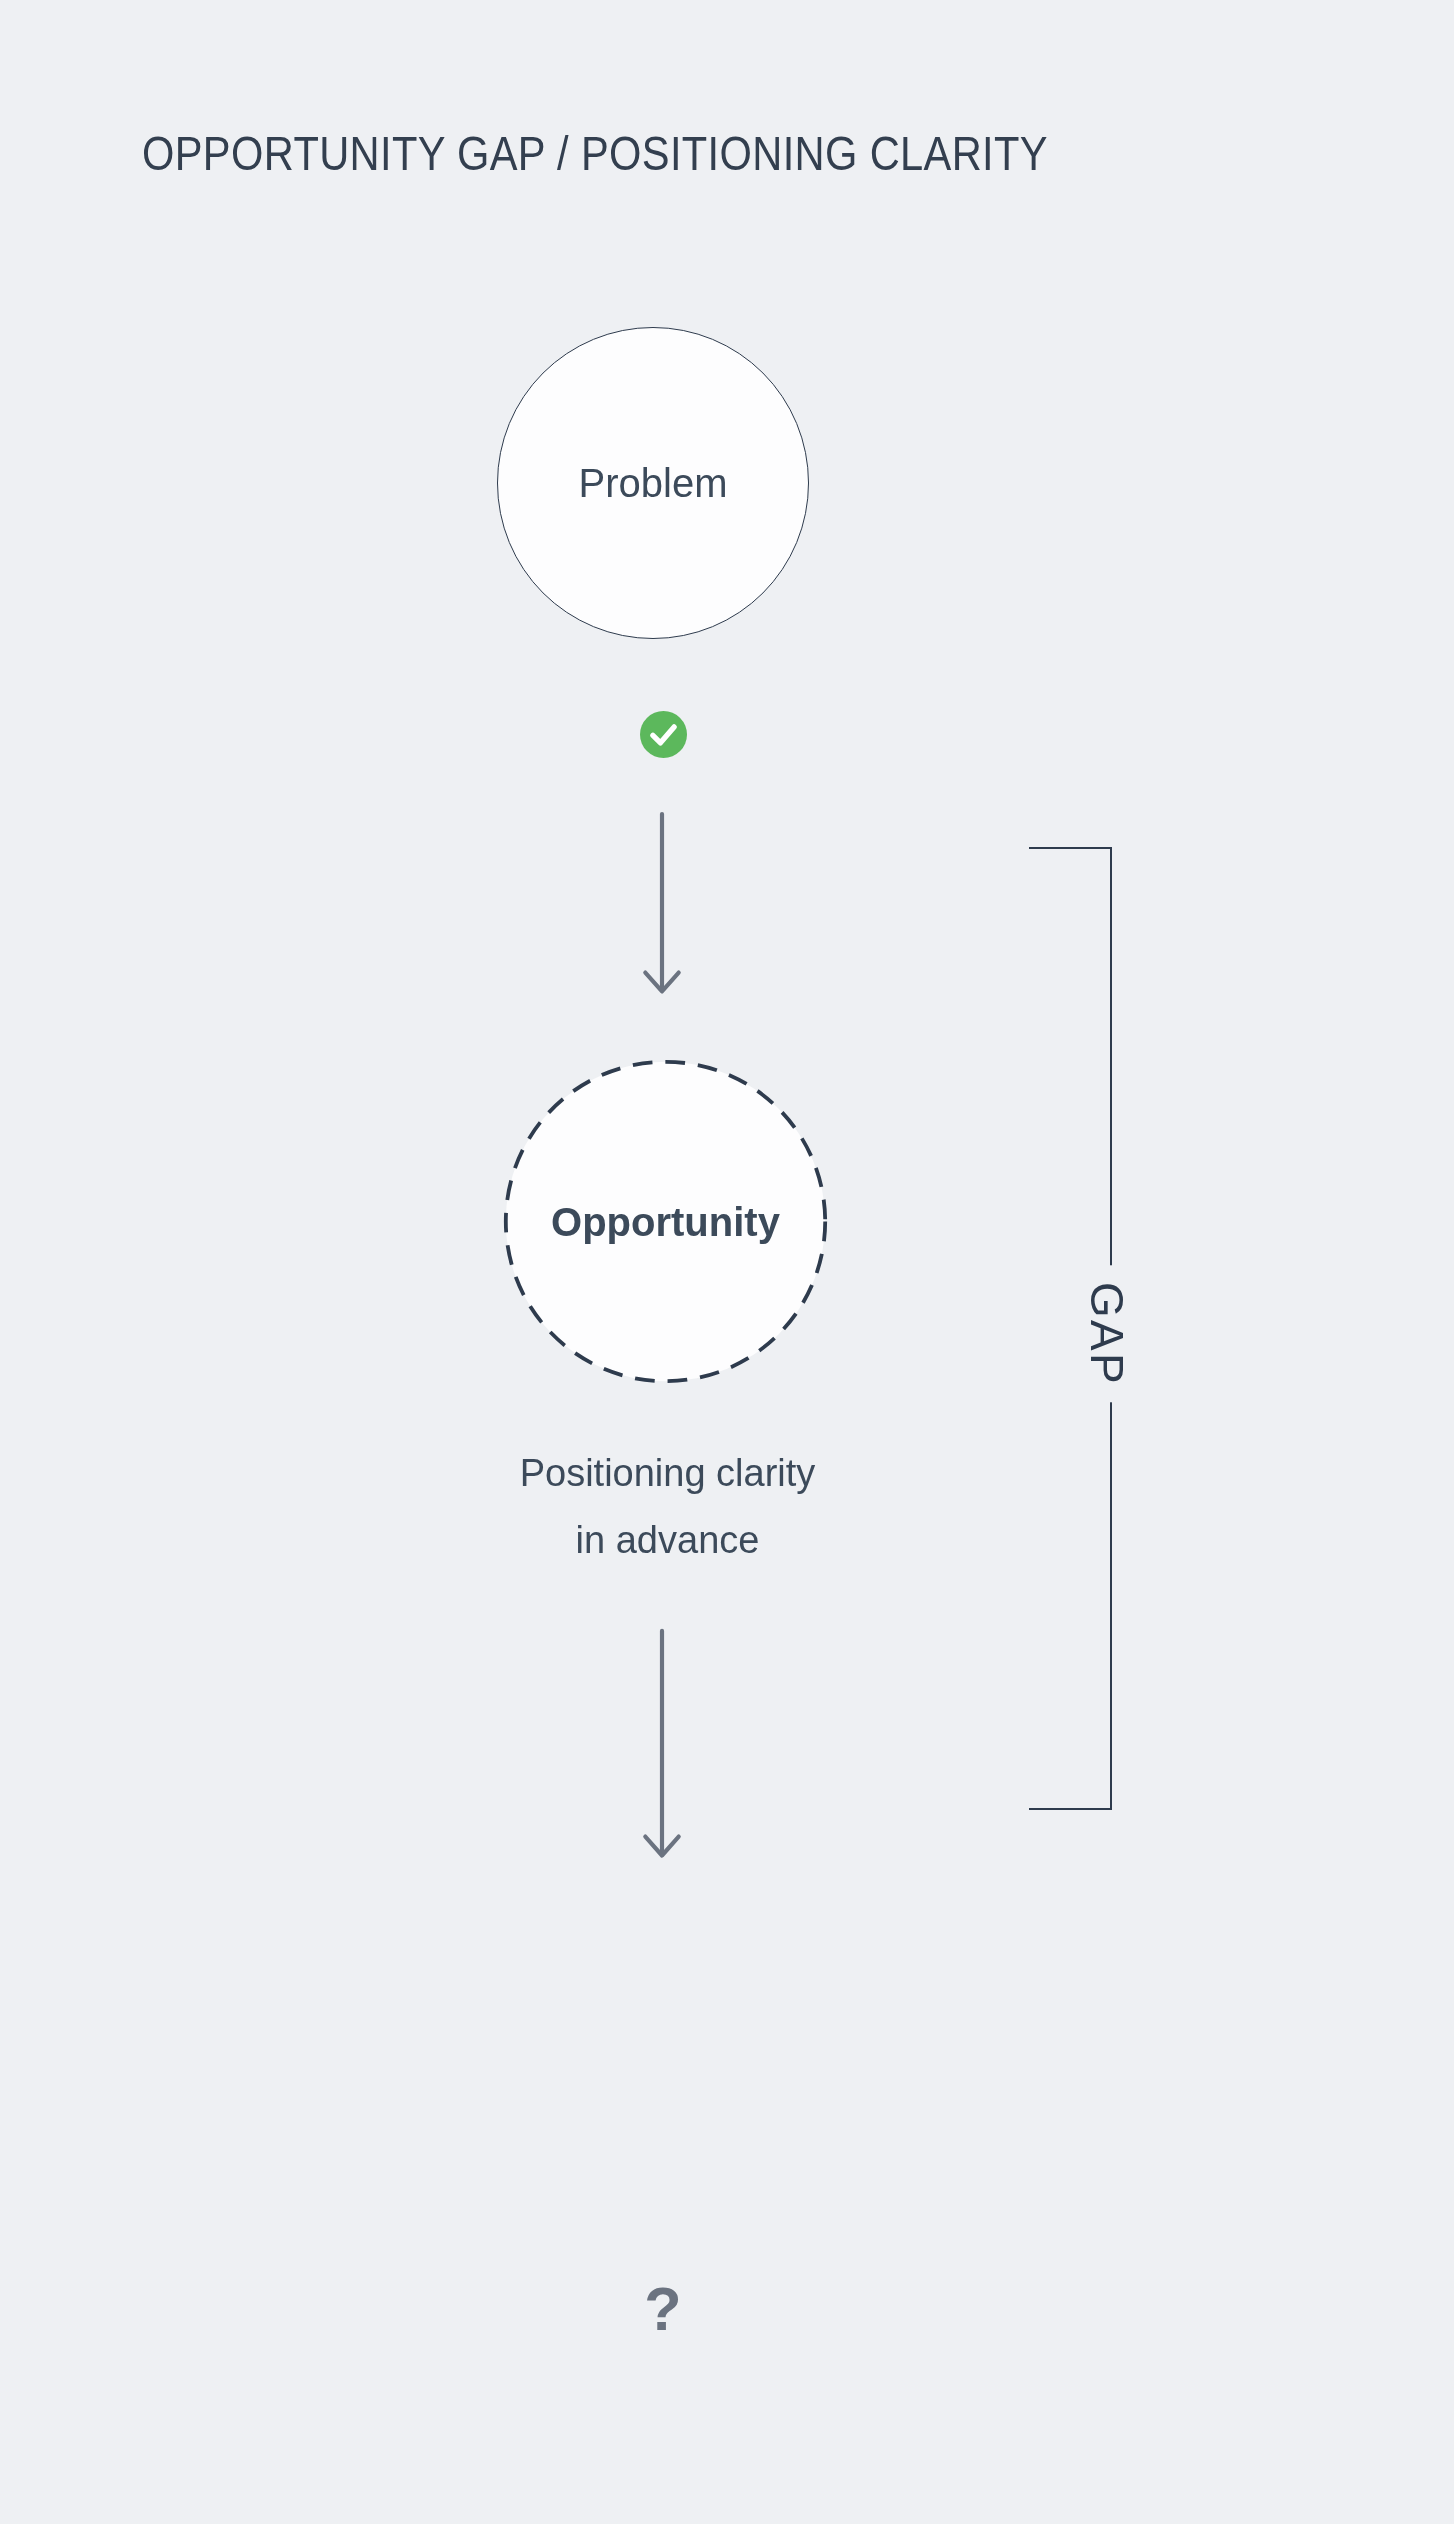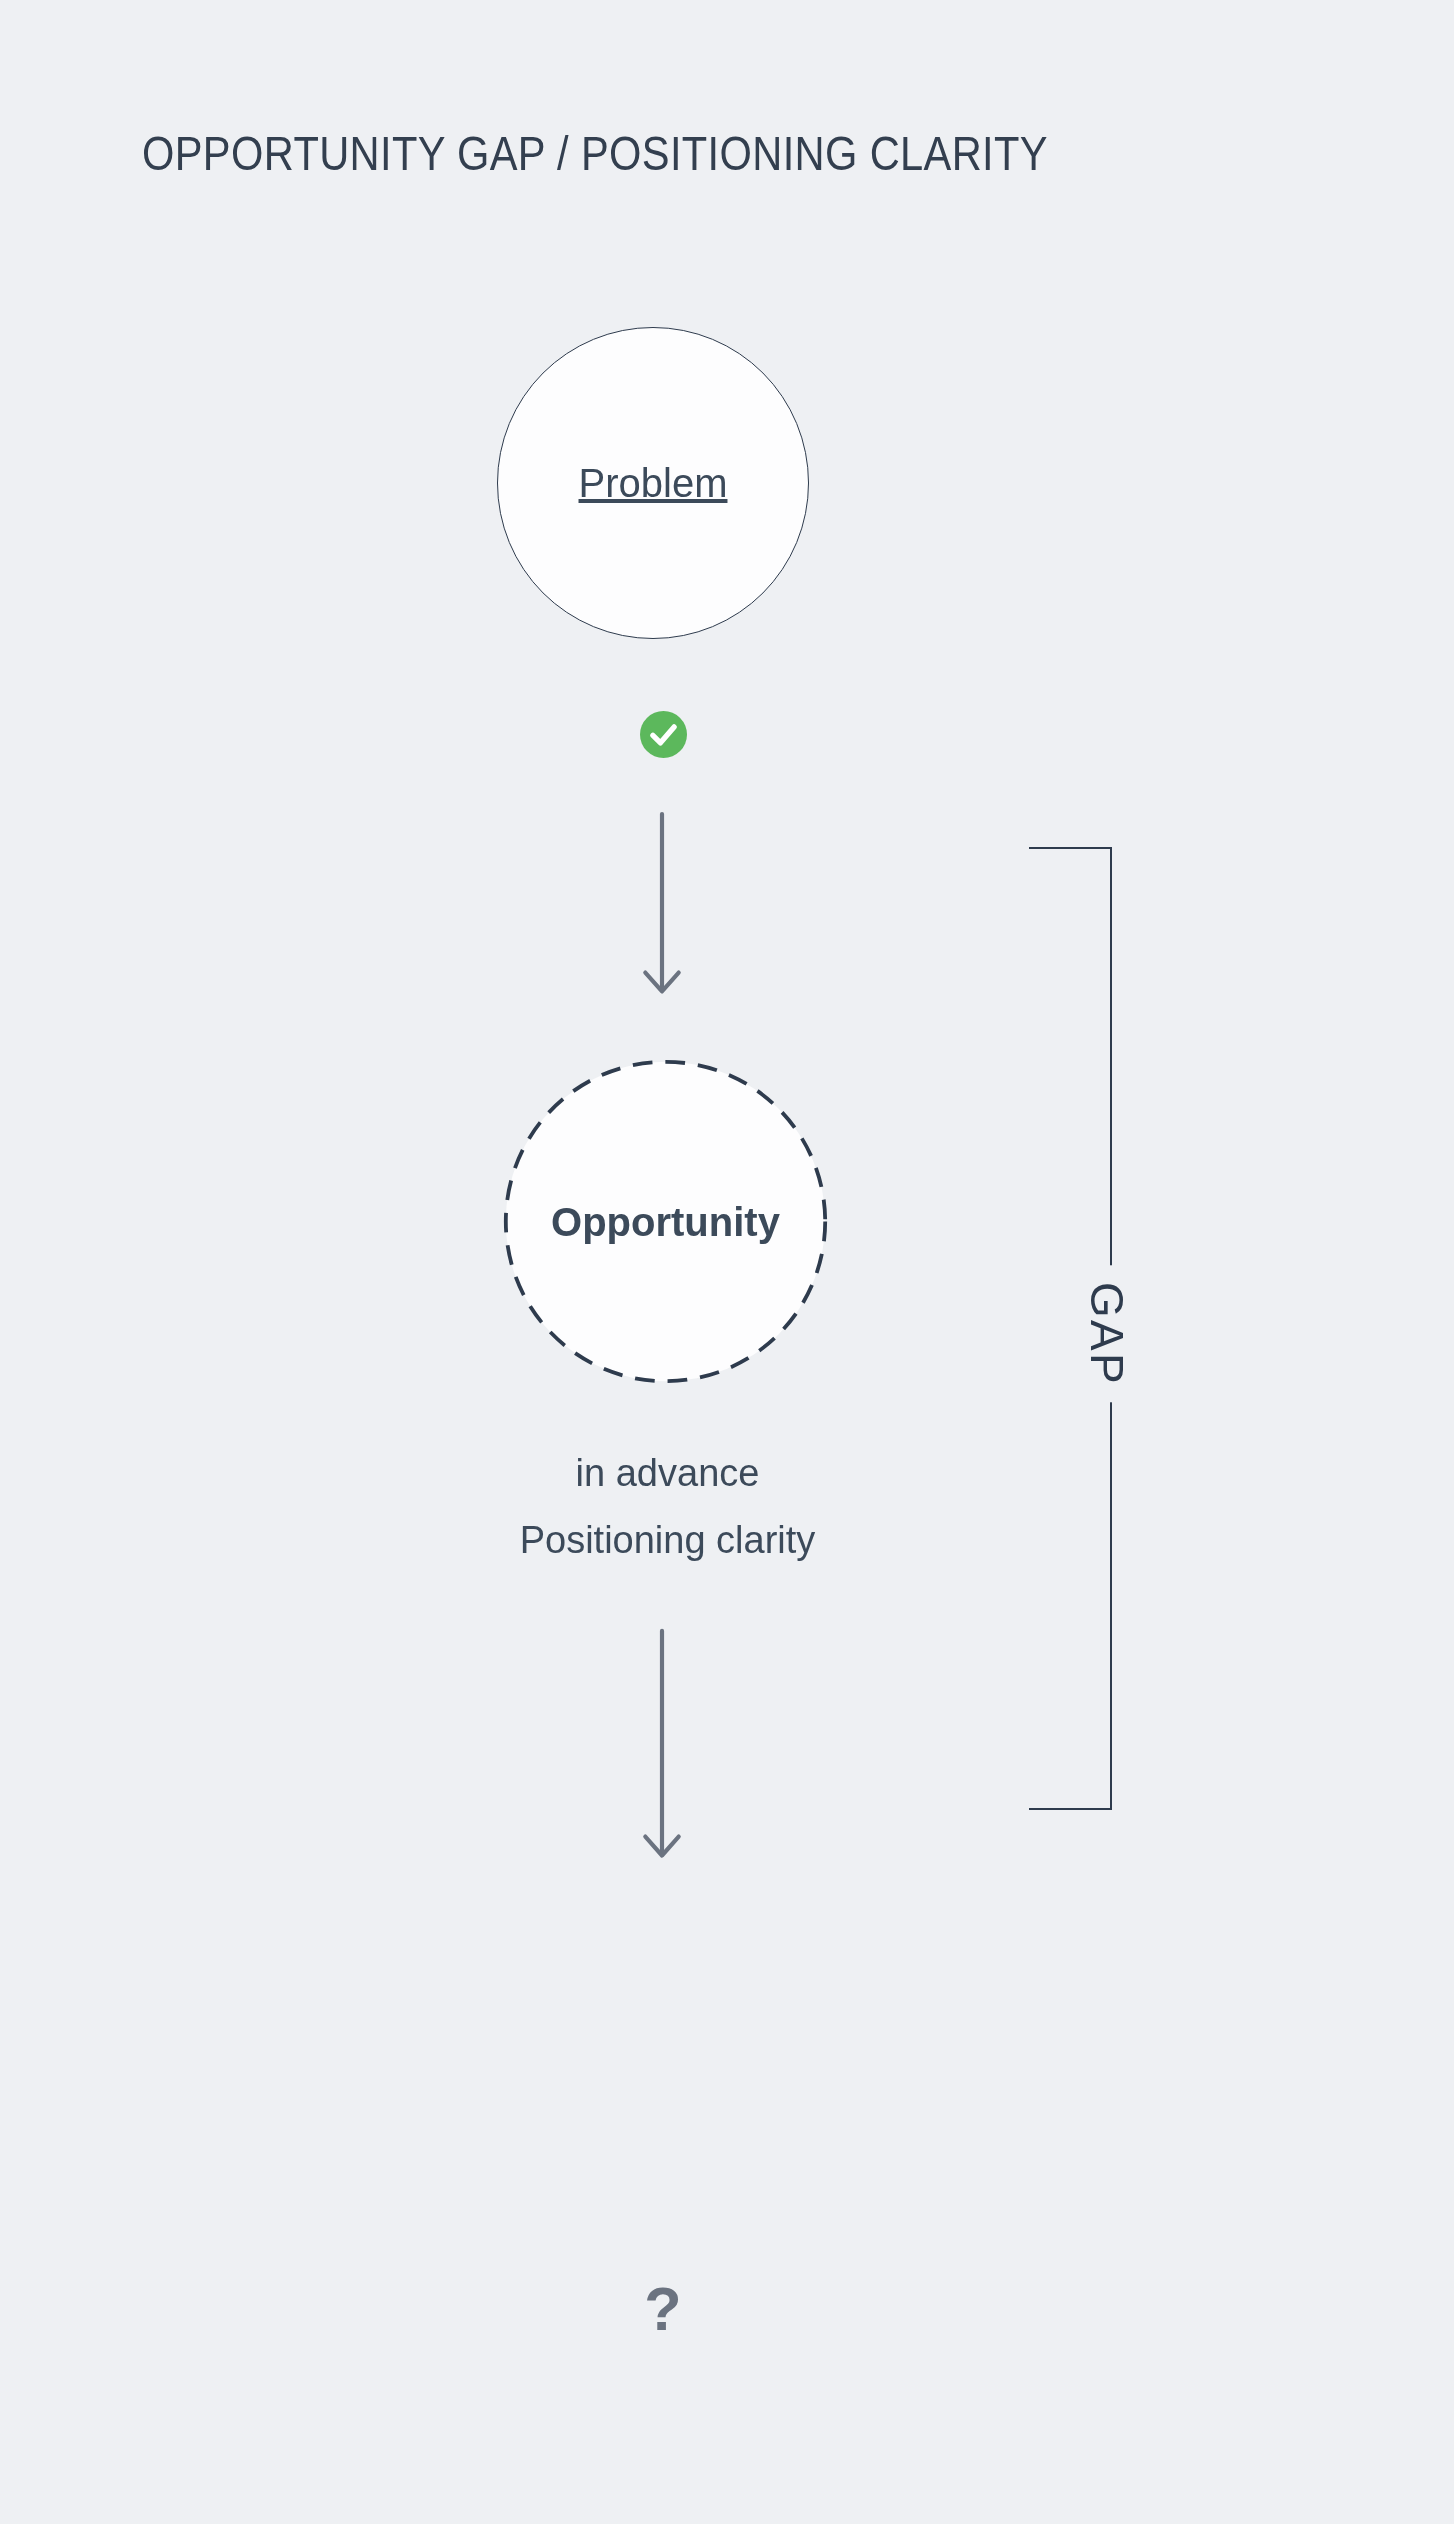--- a/index.html
+++ b/index.html
@@ -21,21 +21,21 @@
     color:var(--slate);letter-spacing:0.4px;white-space:nowrap;
     transform:scaleX(0.85);transform-origin:left center;
   }
 
   .node{
     position:absolute;display:flex;align-items:center;justify-content:center;
     border-radius:50%;color:var(--slate_soft);font-size:40px;line-height:1;
   }
   .node.solid{
     width:312px;height:312px;background:var(--node_fill);
-    border:1.5px solid var(--stroke);box-sizing:border-box;text-decoration:underline;
+    border:1.5px solid var(--stroke);box-sizing:border-box;
   }
   .node-problem{left:497px;top:327px;}
   .node-solution{left:508px;top:1908px;}
 
   .node-opportunity{left:502px;top:1058px;width:327px;height:327px;}
   .node-opportunity svg{position:absolute;left:0;top:0;}
   .node-opportunity .node-label{position:relative;font-weight:bold;}
 
   .check-badge{position:absolute;left:640px;top:711px;width:47px;height:47px;}
 
@@ -95,22 +95,22 @@
   </svg>
 
   <div class="node node-opportunity">
     <svg width="327" height="327" viewBox="0 0 430 430">
       <circle cx="215" cy="215" r="210" fill="var(--node_fill)" stroke="var(--stroke)" stroke-width="5" stroke-dasharray="26 17"></circle>
     </svg>
     <span class="node-label">Opportunity</span>
   </div>
 
   <div class="annotation">
+    <div>Positioning clarity</div>
     <div>in advance</div>
-    <div>Positioning clarity</div>
   </div>
 
   <svg class="arrow arrow-2" width="88" height="237" viewBox="0 0 116 312">
     <line x1="58" y1="5" x2="58" y2="298" stroke="var(--gray)" stroke-width="5.5" stroke-linecap="round"></line>
     <polyline points="36,276 58,301 80,276" fill="none" stroke="var(--gray)" stroke-width="5.5" stroke-linecap="round" stroke-linejoin="round"></polyline>
   </svg>
 
   <div class="gap-bracket">
     <span class="gap-label">GAP</span>
   </div>

